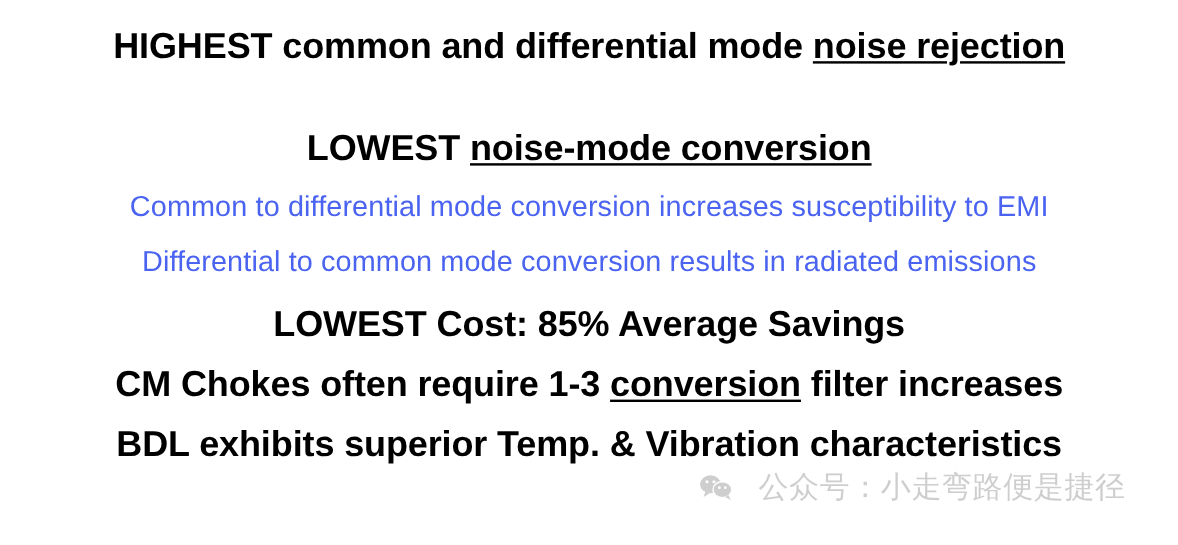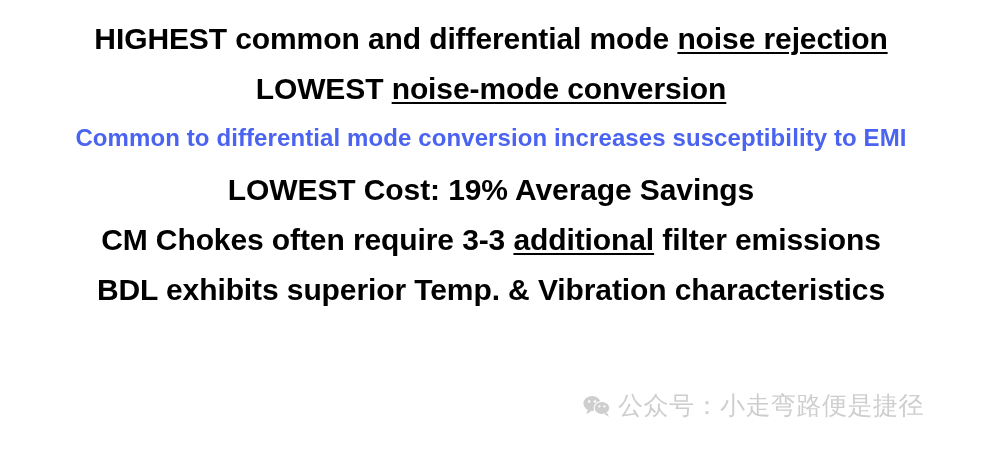--- a/index.html
+++ b/index.html
@@ -29,47 +29,47 @@
     text-align: center;
     white-space: nowrap;
     color: #000000;
     font-weight: bold;
     font-size: 30px;
     line-height: 47px;
     letter-spacing: -0.1px;
   }
   .bullet-line.emphasis {
     color: #4a63f0;
-    font-weight: bold;
+    font-weight: normal;
     font-size: 24px;
     line-height: 46px;
     letter-spacing: 0.1px;
   }
   .bullet-line .under {
     text-decoration: underline;
     text-underline-offset: 3px;
     text-decoration-thickness: 2px;
   }
   .line-1 { line-height: 50px; }
-  .line-2 { line-height: 49px; }
+  .line-2 { line-height: 49px; margin-top: 35px; }
   .line-3 { margin-top: 2px; }
   .line-5 { margin-top: 4px; line-height: 49px; }
   .line-6 { line-height: 50px; }
   .line-7 { line-height: 50px; }
   .line-8 { line-height: 51px; }
   .line-9 { line-height: 50px; }
 
   
   .watermark {
     position: absolute;
     left: 583px;
     top: 392px;
     display: flex;
     align-items: center;
-    gap: 7px;
+    gap: 21px;
     pointer-events: none;
     opacity: 0.9;
   }
   .wm-icon {
     width: 28px;
     height: 22px;
     position: relative;
     flex: none;
   }
   .wm-text {
@@ -91,29 +91,32 @@
   </div>
 
   <div class="bullet-line line-2">
     <span>LOWEST </span><span class="under">noise-mode conversion</span>
   </div>
 
   <div class="bullet-line emphasis line-3">
     <span>Common to differential mode conversion increases susceptibility to EMI</span>
   </div>
 
+  <div class="bullet-line emphasis line-4">
+    <span>Differential to common mode conversion results in radiated emissions</span>
+  </div>
 
   <div class="bullet-line line-5">
-    <span>LOWEST Cost: 19% Average Savings</span>
+    <span>LOWEST Cost: 85% Average Savings</span>
   </div>
 
 
 
   <div class="bullet-line line-8">
-    <span>CM Chokes often require 3-3 </span><span class="under">additional</span><span> filter emissions</span>
+    <span>CM Chokes often require 1-3 </span><span class="under">conversion</span><span> filter increases</span>
   </div>
 
   <div class="bullet-line line-9">
     <span>BDL exhibits superior Temp. &amp; Vibration characteristics</span>
   </div>
 
   <div class="watermark">
     <span class="wm-icon">
       <svg viewBox="0 0 34 26" width="28" height="22" xmlns="http://www.w3.org/2000/svg">
         <ellipse cx="11" cy="10" rx="10.5" ry="9" fill="#c9c9c9"></ellipse>

